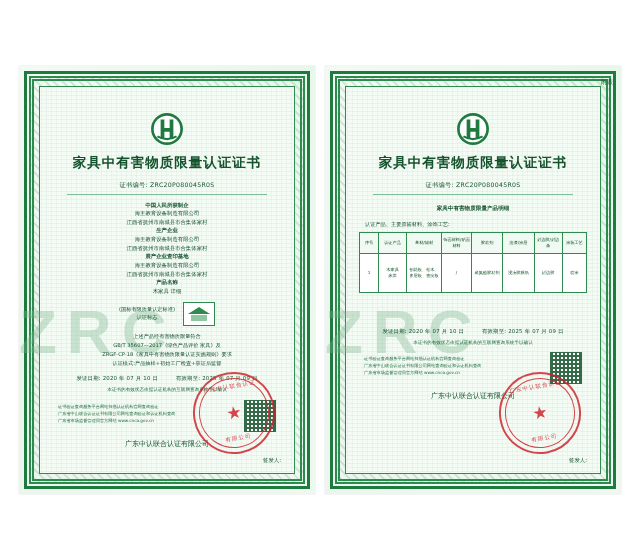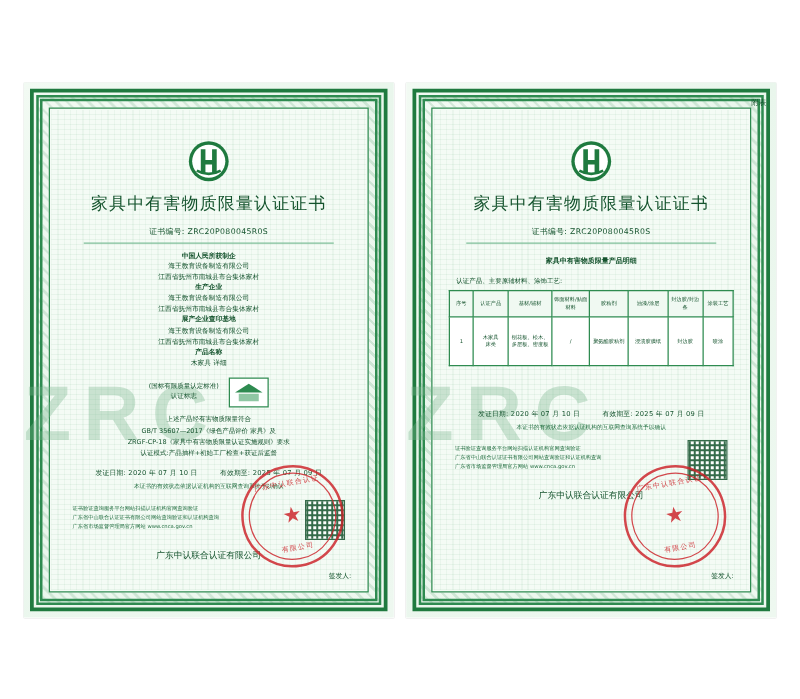--- a/index.html
+++ b/index.html
@@ -117,21 +117,21 @@
     position: absolute;
     right: 8px;
     top: 12px;
     font-size: 6px;
     color: #14532d;
   }
 
   .cert-title {
     margin-top: 8px;
     font-size: 13.5px;
-    font-weight: normal;
+    font-weight: bold;
     letter-spacing: 1px;
     color: #14532d;
   }
   .cert-no {
     margin-top: 9px;
     font-size: 6.2px;
     color: #14532d;
     letter-spacing: .3px;
   }
   .cert-no .num { font-family: "DejaVu Sans", sans-serif; }

